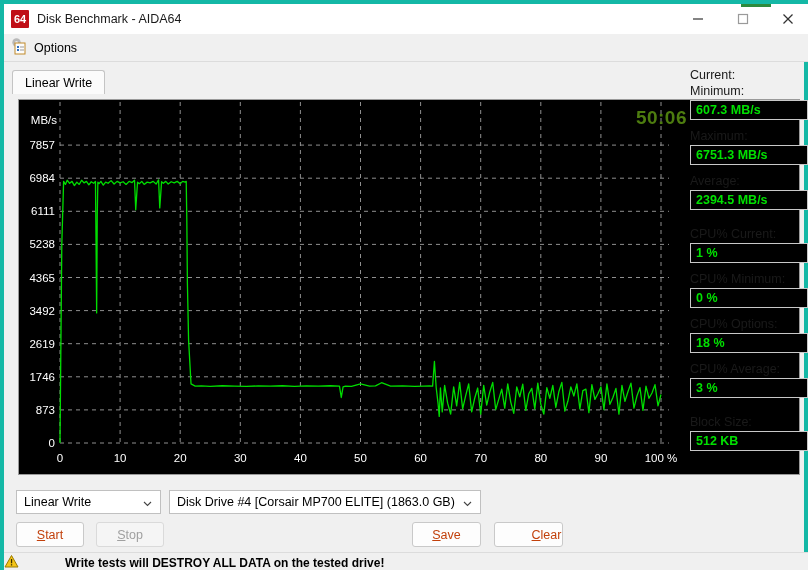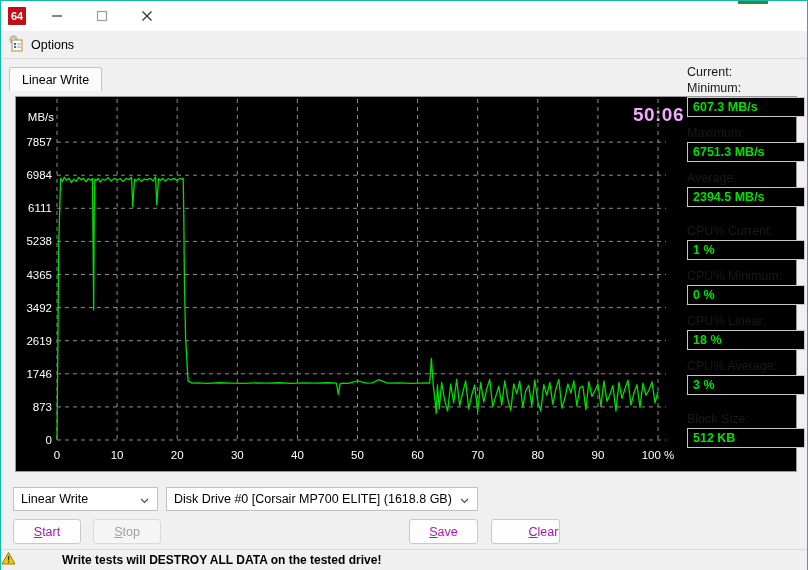--- a/index.html
+++ b/index.html
@@ -6,21 +6,21 @@
   html, body { margin:0; padding:0; }
   body {
     width:808px; height:570px; overflow:hidden;
     font-family:"Liberation Sans", sans-serif;
     font-size:12px; color:#000;
     background:#f0f0f0;
   }
   #app {
     position:relative; width:808px; height:570px;
     background:#f0f0f0;
-    border:1px solid #14b8a6;
+    border:4px solid #14b8a6;
   }
 
   
   #titlebar {
     position:absolute; left:0; top:0; width:806px; height:30px;
     background:#ffffff;
     display:flex; align-items:center;
     border-bottom:1px solid #ffffff;
   }
   #app-icon {
@@ -66,21 +66,21 @@
 
   
   #plot-panel {
     position:absolute; left:14px; top:95px; width:782px; height:376px;
     background:#000; border:1px solid #9a9a9a;
     overflow:hidden;
   }
   #plot-svg { position:absolute; left:0; top:0; }
   #timer {
     position:absolute; right:112px; top:7px;
-    color:#f0abfc; font-weight:bold; font-size:19px;
+    color:#4d7c0f; font-weight:bold; font-size:19px;
     font-family:"Liberation Sans", sans-serif;
     letter-spacing:0.5px;
   }
 
   
   .combo {
     position:absolute; height:24px;
     background:#fff; border:1px solid #c0c0c0;
     display:flex; align-items:center;
     padding-left:7px; font-size:12.5px;
@@ -89,21 +89,21 @@
     position:absolute; right:7px; top:0; height:24px;
     display:flex; align-items:center; color:#444;
   }
   #combo-test { left:12px; top:486px; width:145px; }
   #combo-drive { left:165px; top:486px; width:312px; }
 
   .btn {
     position:absolute; height:25px;
     background:#fdfdfd; border:1px solid #c9c9c9; border-radius:3px;
     display:flex; align-items:center; justify-content:center;
-    font-size:12.5px; color:#a21caf;
+    font-size:12.5px; color:#c2410c;
   }
   .btn.disabled { color:#a0a0a0; background:#f5f5f5; border-color:#dadada; }
   #btn-start { left:12px; top:518px; width:68px; }
   #btn-stop  { left:92px; top:518px; width:68px; }
   #btn-save  { left:408px; top:518px; width:69px; }
   #btn-clear { left:490px; top:518px; width:69px;padding-left:36px; }
   .mn { text-decoration:underline; }
 
   
   #statusbar {
@@ -128,20 +128,21 @@
   .stat-gap { height:8px; }
 </style>
 </head>
 <body>
 
 <div id="app">
 
   <div id="titlebar">
     <div id="accent-strip"></div>
     <div id="app-icon">64</div>
+    <div id="title-text">Disk Benchmark - AIDA64</div>
     <div class="wbtn">
       <svg width="12" height="12" viewBox="0 0 12 12">
           <line x1="1" y1="6" x2="11" y2="6" stroke="#333" stroke-width="1.2"></line>
         </svg>
     </div>
     <div class="wbtn">
       <svg width="12" height="12" viewBox="0 0 12 12">
           <rect x="1.5" y="1.5" width="9" height="9" fill="none" stroke="#9a9a9a" stroke-width="1.2"></rect>
         </svg>
     </div>
@@ -228,21 +229,21 @@
 
   <div class="combo" id="combo-test">
     <span>Linear Write</span>
     <span class="caret">
       <svg width="11" height="11" viewBox="0 0 11 11">
           <polyline points="2,4 5.5,7.5 9,4" fill="none" stroke="#444" stroke-width="1.1"></polyline>
         </svg>
     </span>
   </div>
   <div class="combo" id="combo-drive">
-    <span>Disk Drive #0  [Corsair MP700 ELITE]  (1618.8 GB)</span>
+    <span>Disk Drive #4  [Corsair MP700 ELITE]  (1863.0 GB)</span>
     <span class="caret">
       <svg width="11" height="11" viewBox="0 0 11 11">
           <polyline points="2,4 5.5,7.5 9,4" fill="none" stroke="#444" stroke-width="1.1"></polyline>
         </svg>
     </span>
   </div>
 
   <div class="btn" id="btn-start">
     <span><span class="mn">S</span><span>tart</span></span>
   </div>
@@ -273,21 +274,21 @@
       <div class="stat-value">607.3 MB/s</div>
       <div class="stat-label">Maximum:</div>
       <div class="stat-value">6751.3 MB/s</div>
       <div class="stat-label">Average:</div>
       <div class="stat-value">2394.5 MB/s</div>
       <div class="stat-gap"></div>
       <div class="stat-label">CPU% Current:</div>
       <div class="stat-value">1 %</div>
       <div class="stat-label">CPU% Minimum:</div>
       <div class="stat-value">0 %</div>
-      <div class="stat-label">CPU% Linear:</div>
+      <div class="stat-label">CPU% Options:</div>
       <div class="stat-value">18 %</div>
       <div class="stat-label">CPU% Average:</div>
       <div class="stat-value">3 %</div>
       <div class="stat-gap"></div>
       <div class="stat-label">Block Size:</div>
       <div class="stat-value">512 KB</div>
     </div>
 
 </div>
 

